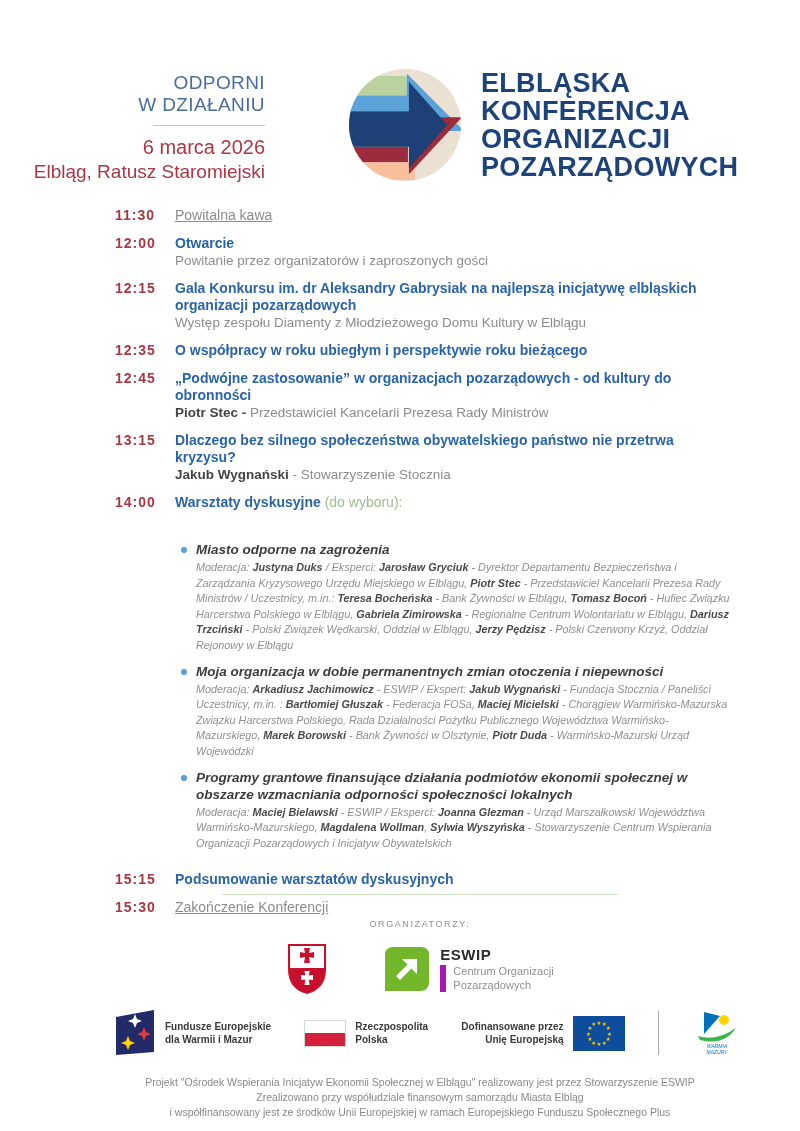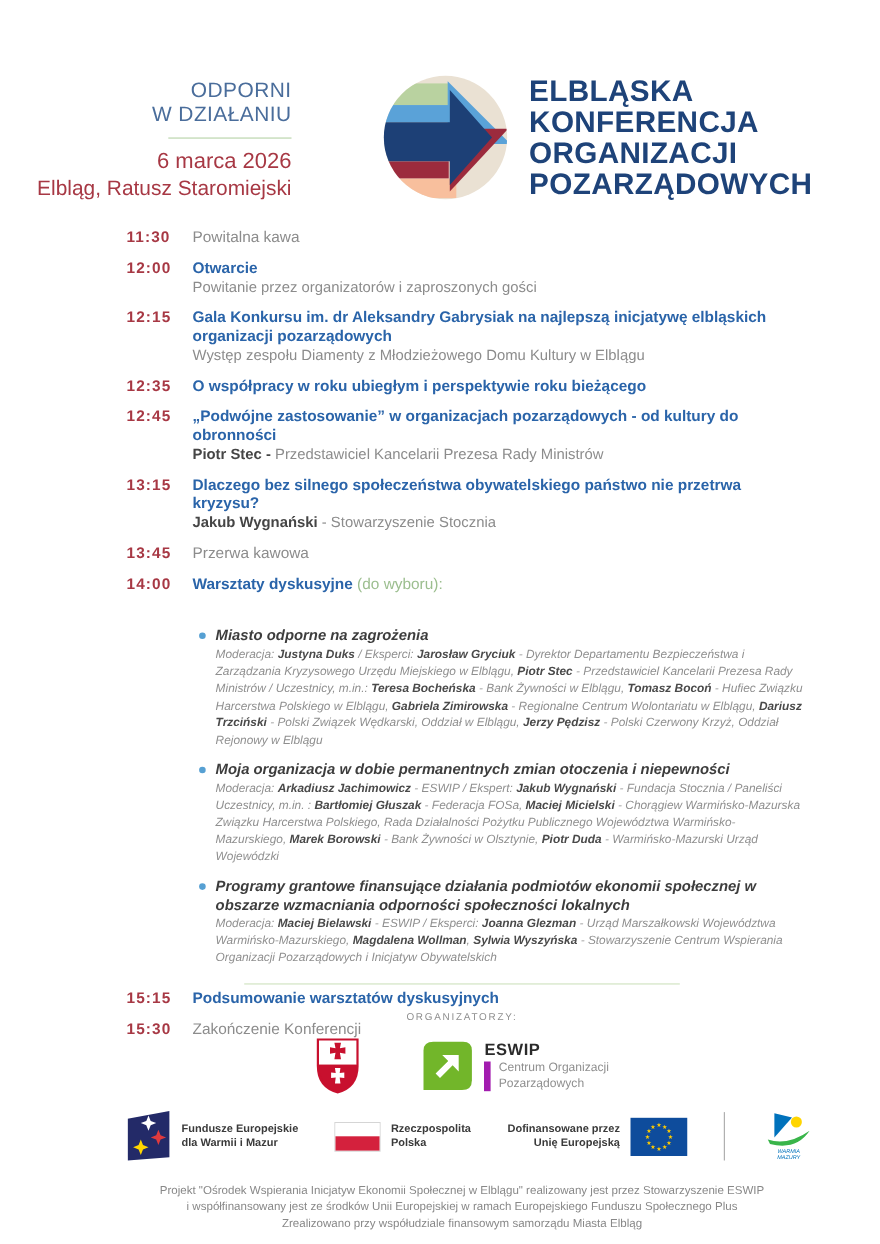--- a/index.html
+++ b/index.html
@@ -16,21 +16,21 @@
   .logo-wrap { position:absolute; left:346px; top:66px; width:118px; height:118px; }
   .conf-title { position:absolute; left:481px; top:69px; color:#1e4379; font-weight:bold; font-size:27px; line-height:1.04; letter-spacing:0.3px; }
 
   
   .agenda { padding:7px 70px 0 82px; }
   .arow { display:flex; margin-bottom:11px; }
   .atime { flex:none; width:46px; color:#a73844; font-weight:bold; font-size:14px; line-height:17px; letter-spacing:1px;margin-left:33px; }
   .acontent { margin-left:14px; max-width:585px; }
   .atitle { font-size:14px; line-height:17px; }
   .atitle.blue { color:#2a64a9; font-weight:bold; }
-  .atitle.plain { color:#8c8c8c; font-weight:normal; }
+  .atitle.plain { color:#8c8c8c; font-weight:normal;text-decoration:underline; }
   .suffix { color:#9cbe8f; font-weight:normal; }
   .asub { font-size:13.5px; line-height:17px; color:#8c8c8c; }
   .asub b { color:#454545; font-weight:bold; }
 
   .workshops { margin-top:30px; margin-bottom:2px; padding-left:6px;font-style:italic; }
   .workshop { display:flex; margin-bottom:9px; }
   .wbullet { flex:none; width:6px; height:6px; border-radius:50%; background:#56a0d3; margin:6px 9px 0 0; }
   .wtitle { font-size:13.5px; font-weight:bold; color:#3d3d3d; line-height:17px; }
   .wdetail { font-size:10.8px; color:#8f8f8f; line-height:15.6px; margin-top:2px; }
   .wdetail b { color:#4a4a4a; font-weight:bold; }
@@ -131,26 +131,20 @@
         <div class="acontent">
           <div class="atitle blue"><span>„Podwójne zastosowanie” w organizacjach pozarządowych - od kultury do obronności</span></div>
           <div class="asub"><b>Piotr Stec - </b><span>Przedstawiciel Kancelarii Prezesa Rady Ministrów</span></div>
         </div>
       </div>
       <div class="arow">
         <div class="atime">13:15</div>
         <div class="acontent">
           <div class="atitle blue"><span>Dlaczego bez silnego społeczeństwa obywatelskiego państwo nie przetrwa kryzysu?</span></div>
           <div class="asub"><b>Jakub Wygnański</b><span> - Stowarzyszenie Stocznia</span></div>
-        </div>
-      </div>
-      <div class="arow">
-        <div class="atime">13:45</div>
-        <div class="acontent">
-          <div class="atitle plain"><span>Przerwa kawowa</span></div>
         </div>
       </div>
       <div class="arow">
         <div class="atime">14:00</div>
         <div class="acontent">
           <div class="atitle blue"><span>Warsztaty dyskusyjne</span><span class="suffix"> (do wyboru):</span></div>
           <div class="workshops">
             <div class="workshop">
               <div class="wbullet"></div>
               <div>
@@ -277,17 +271,17 @@
         <polygon points="12,2 28,6 12,24" fill="#0072bc"></polygon>
         <circle cx="32" cy="10" r="5" fill="#ffd500"></circle>
         <path d="M6,26 Q24,32 44,18 Q32,36 8,30 Z" fill="#39b54a"></path>
         <text x="25" y="38" text-anchor="middle" font-size="5" fill="#0072bc" font-style="italic">WARMIA</text>
         <text x="25" y="44" text-anchor="middle" font-size="5" fill="#0072bc" font-style="italic">MAZURY</text>
       </svg>
     </div>
 
     <div class="footer-text">
       <div>Projekt "Ośrodek Wspierania Inicjatyw Ekonomii Społecznej w Elblągu" realizowany jest przez Stowarzyszenie ESWIP</div>
+      <div>Zrealizowano przy współudziale finansowym samorządu Miasta Elbląg</div>
       <div>i współfinansowany jest ze środków Unii Europejskiej w ramach Europejskiego Funduszu Społecznego Plus</div>
-      <div>Zrealizowano przy współudziale finansowym samorządu Miasta Elbląg</div>
     </div>
   </div>
 </div>
 
 </body></html>

